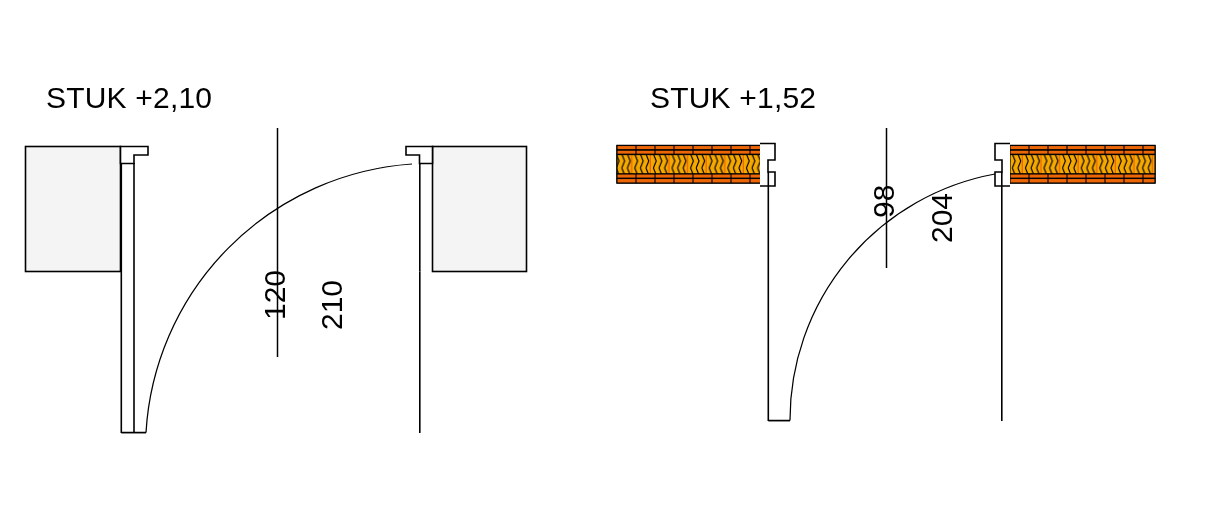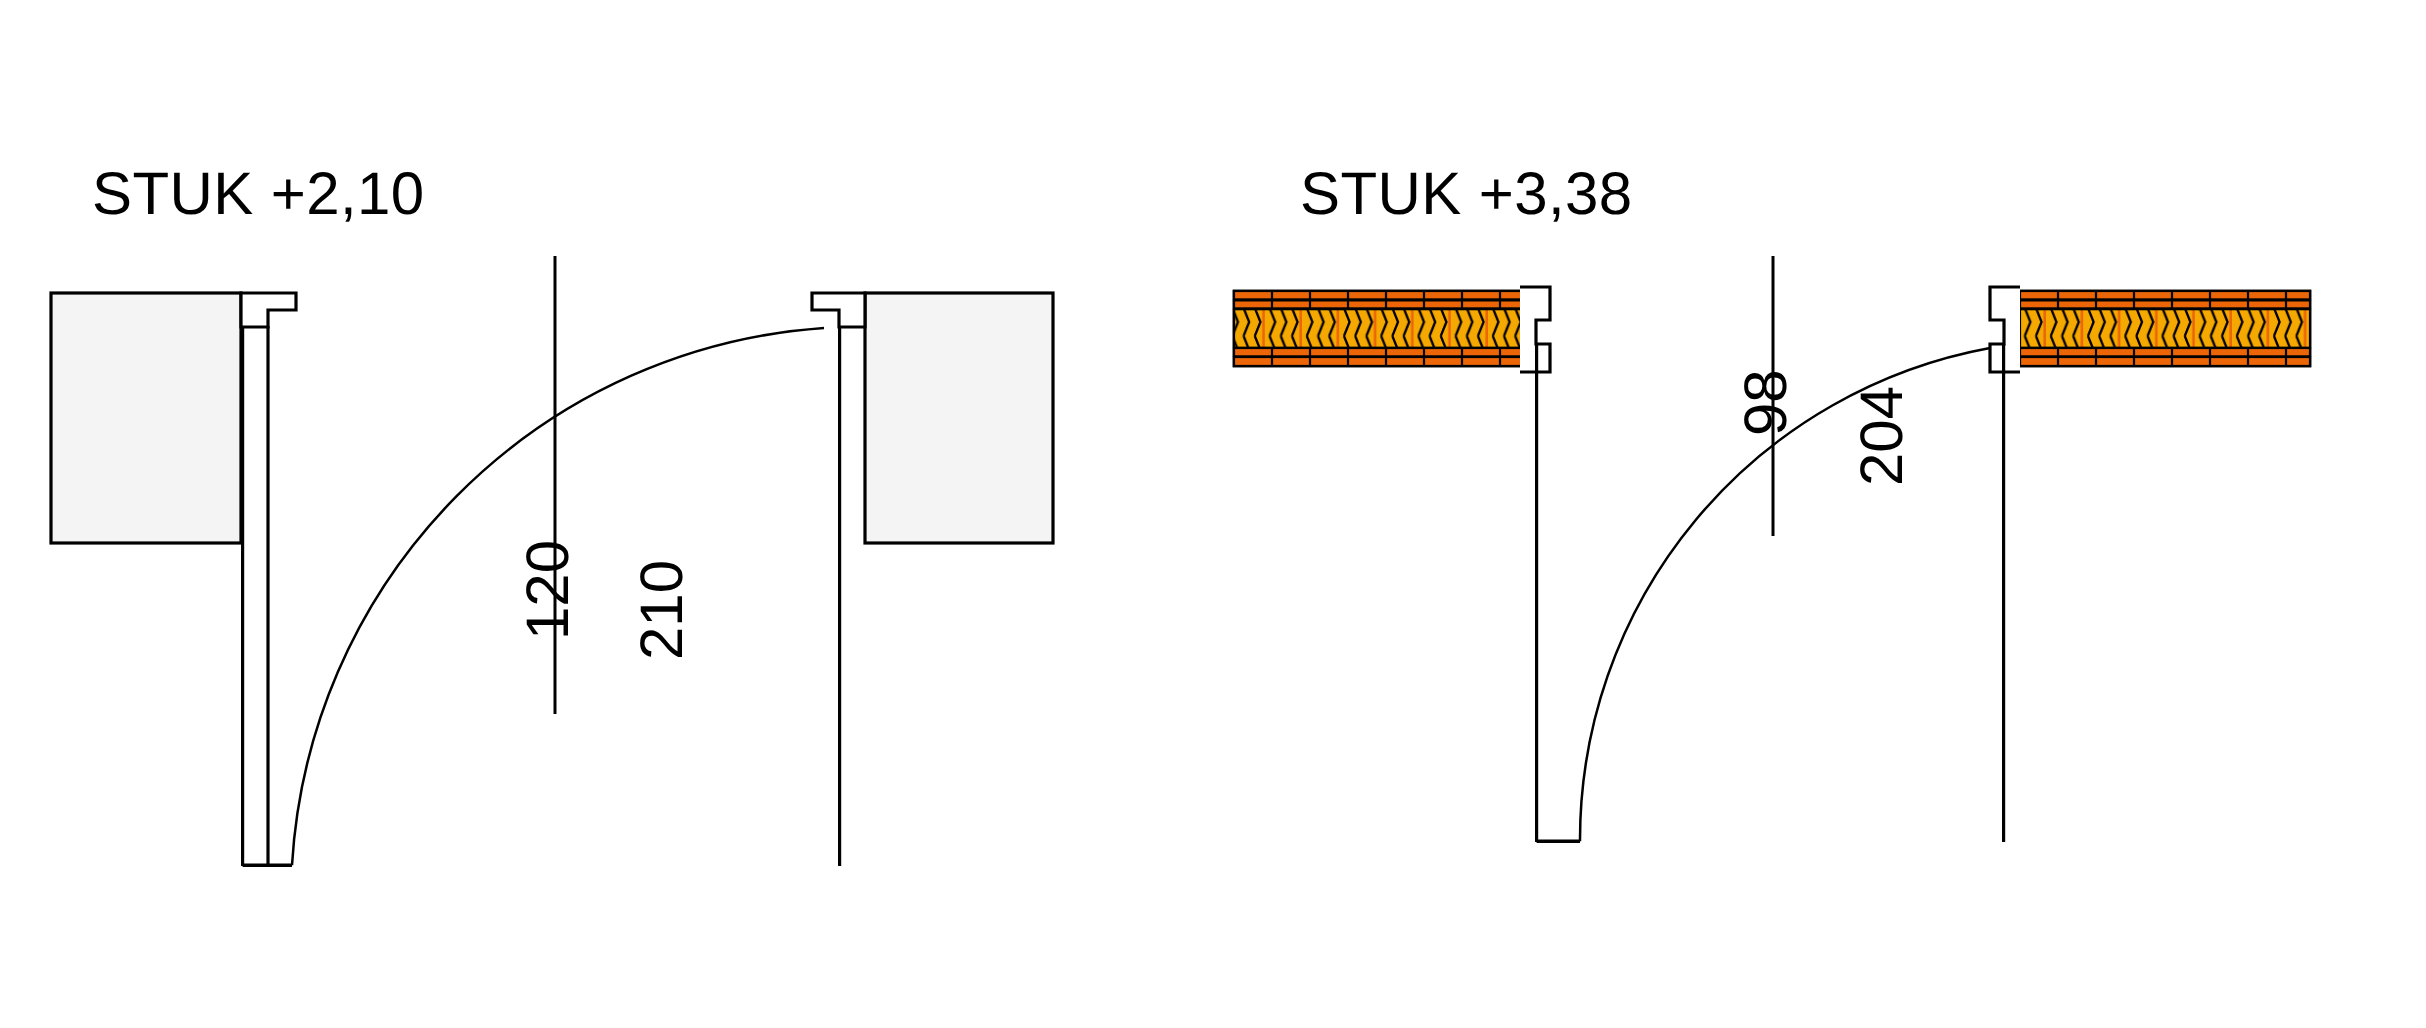--- a/index.html
+++ b/index.html
@@ -31,21 +31,21 @@
     transform:rotate(-90deg);
   }
 </style>
 </head>
 <body>
 
 <div id="stage">
 
   <div class="ttl" style="left:46px;top:81px;">STUK +2,10</div>
 
-  <div class="ttl" style="left:650px;top:81px;">STUK +3,38</div>
+  <div class="ttl" style="left:650px;top:81px;">STUK +1,52</div>
 
   <div class="dimtxt" style="left:258px;top:320px;">120</div>
 
   <div class="dimtxt" style="left:315px;top:330px;">210</div>
 
   <div class="dimtxt" style="left:867px;top:218px;">98</div>
 
   <div class="dimtxt" style="left:925px;top:243px;">204</div>
 
   <svg class="draw" viewBox="0 0 1213 514" xmlns="http://www.w3.org/2000/svg">

